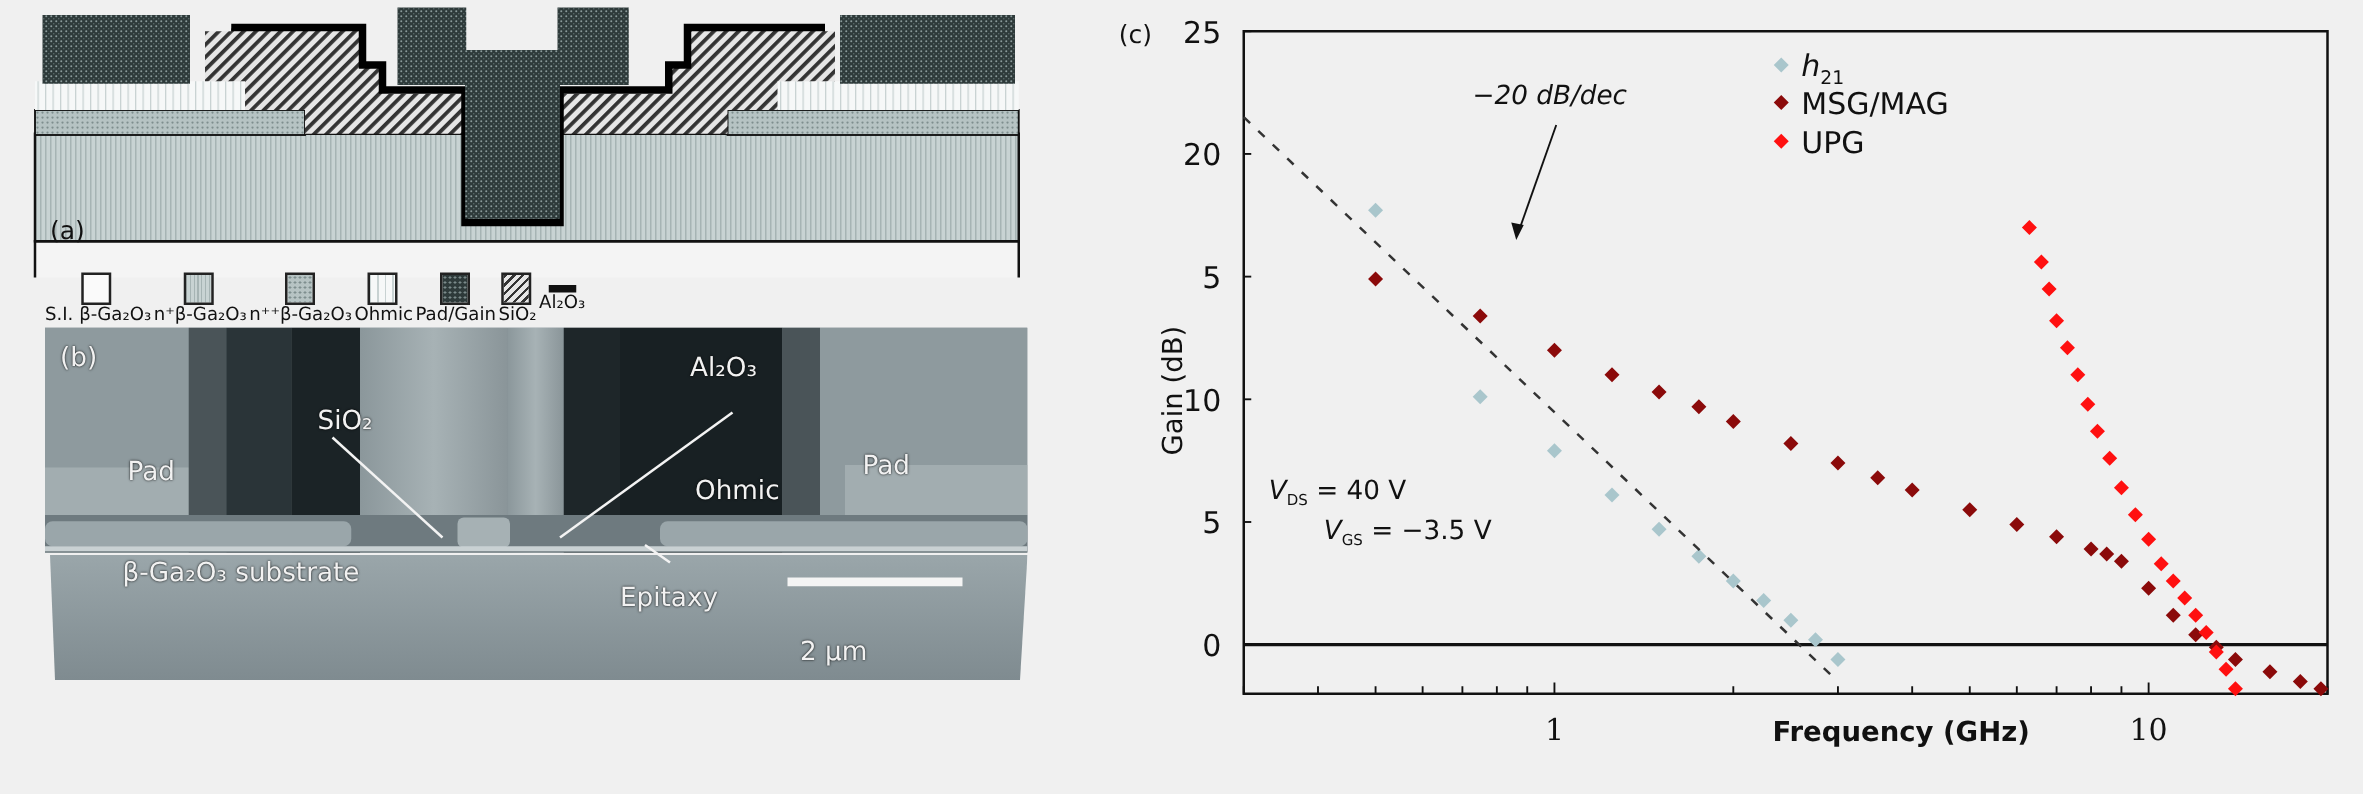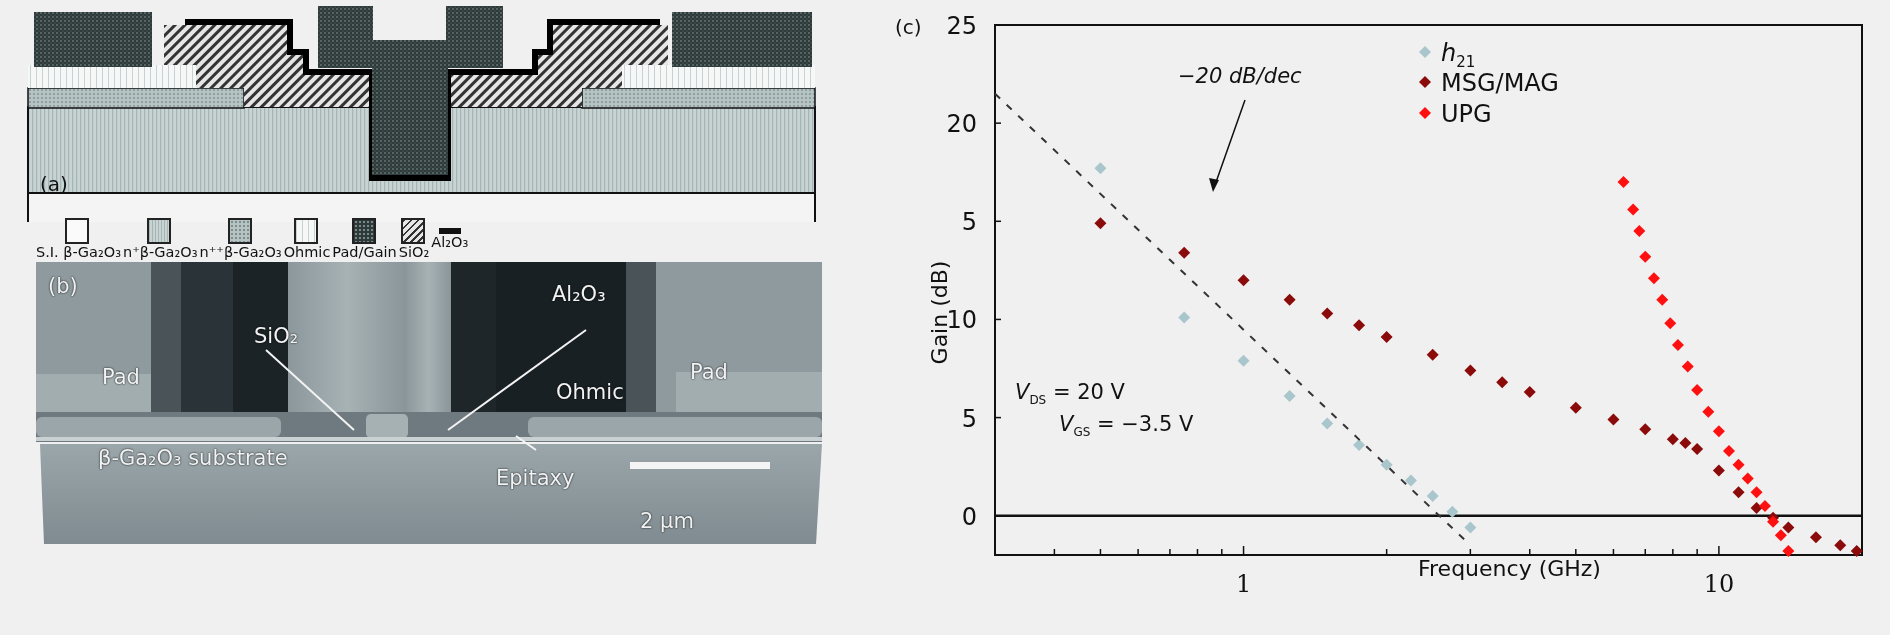--- a/index.html
+++ b/index.html
@@ -267,22 +267,22 @@
       <line x1="365" y1="100" x2="335" y2="185" stroke="#111" stroke-width="1.5"></line>
       <polygon points="333,192 329,178 339,180" fill="#111"></polygon>
       <polygon points="545,46 551,52 545,58 539,52" fill="#a9c6cc"></polygon>
       <text x="561" y="61" font-size="24" font-family="DejaVu Sans, sans-serif" fill="#111"><tspan font-style="italic">h</tspan><tspan font-size="15" dy="6">21</tspan></text>
       <polygon points="545,76 551,82 545,88 539,82" fill="#8b0a0a"></polygon>
       <text x="561" y="91" font-size="24" font-family="DejaVu Sans, sans-serif" fill="#111">MSG/MAG</text>
       <polygon points="545,107 551,113 545,119 539,113" fill="#ff1010"></polygon>
       <text x="561" y="122" font-size="24" font-family="DejaVu Sans, sans-serif" fill="#111">UPG</text>
     </svg>
   <div class="abs axis-text" style="left:15px;top:15px;font-size:20px;">(c)</div>
-  <div class="abs axis-text" style="left:538px;top:556px;font-size:22px;">Frequency (GHz)</div>
+  <div class="abs axis-text" style="left:538px;top:574px;font-size:22px;font-weight:bold;">Frequency (GHz)</div>
   <div class="abs axis-text" style="left:-6px;top:300px;font-size:22px;transform:rotate(-90deg);transform-origin:center;width:130px;text-align:center;">Gain (dB)</div>
   <div class="abs axis-text" style="left:298px;top:64px;font-size:21px;font-style:italic;">−20 dB/dec</div>
   <div class="abs axis-text" style="left:135px;top:380px;font-size:21px;">
-    <i>V</i><sub style="font-size:12px">DS</sub><span> = 20 V</span>
+    <i>V</i><sub style="font-size:12px">DS</sub><span> = 40 V</span>
   </div>
   <div class="abs axis-text" style="left:135px;top:412px;font-size:21px;margin-left:44px;">
     <i>V</i><sub style="font-size:12px">GS</sub><span> = −3.5 V</span>
   </div>
 </div>
 
 </body></html>

